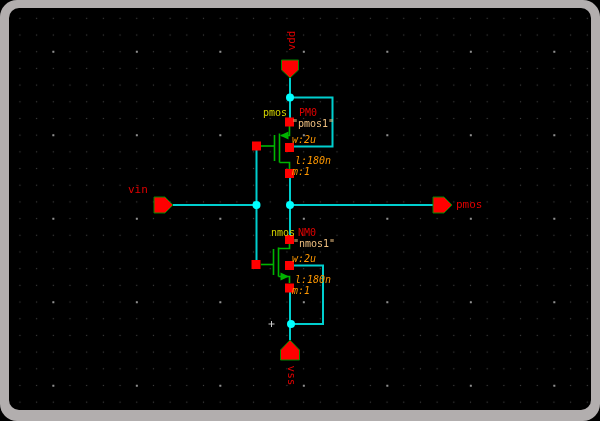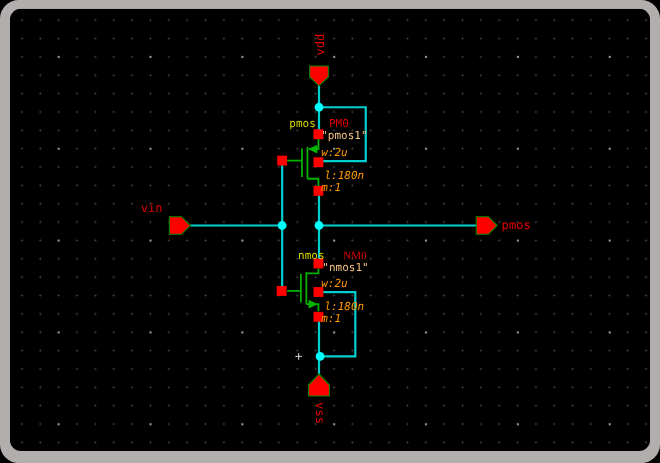--- a/index.html
+++ b/index.html
@@ -103,18 +103,18 @@
   <span class="lbl net vrotcw center" style="left:279px;top:370px;">vss</span>
 
   <span class="lbl cell" style="left:263px;top:108px;">pmos</span>
   <span class="lbl iname" style="left:299px;top:108px;">PM0</span>
   <span class="lbl model" style="left:292px;top:119px;">"pmos1"</span>
   <span class="lbl param" style="left:292px;top:135px;">w:2u</span>
   <span class="lbl param" style="left:295px;top:156px;">l:180n</span>
   <span class="lbl param" style="left:292px;top:167px;">m:1</span>
 
   <span class="lbl cell" style="left:247px;top:228px;margin-left:24px;">nmos</span>
-  <span class="lbl iname" style="left:312px;top:228px;font-family:Liberation Serif, serif;">NM0</span>
+  <span class="lbl iname" style="left:298px;top:228px;">NM0</span>
   <span class="lbl model" style="left:293px;top:239px;">"nmos1"</span>
   <span class="lbl param" style="left:292px;top:254px;">w:2u</span>
   <span class="lbl param" style="left:295px;top:275px;">l:180n</span>
   <span class="lbl param" style="left:292px;top:286px;">m:1</span>
 </div>
 
 </body></html>

